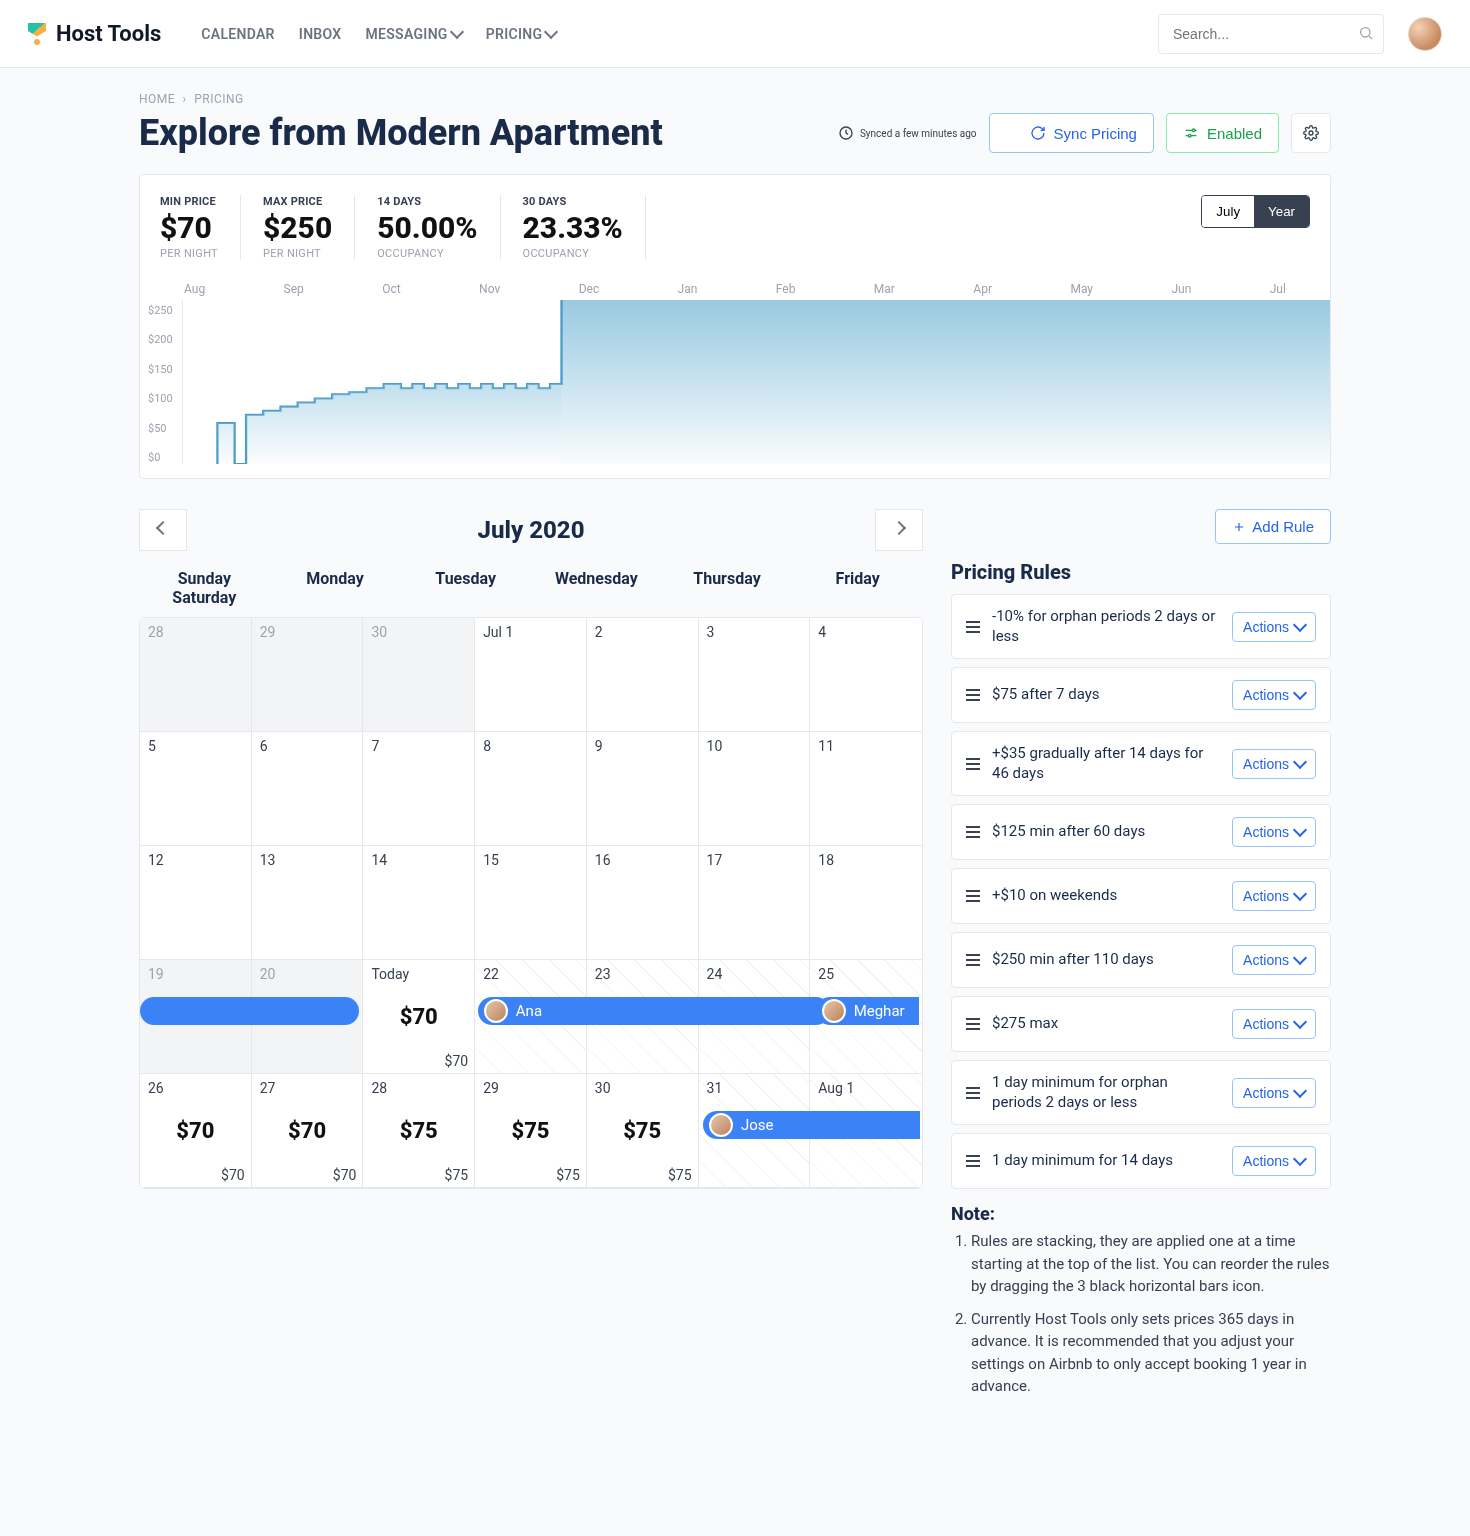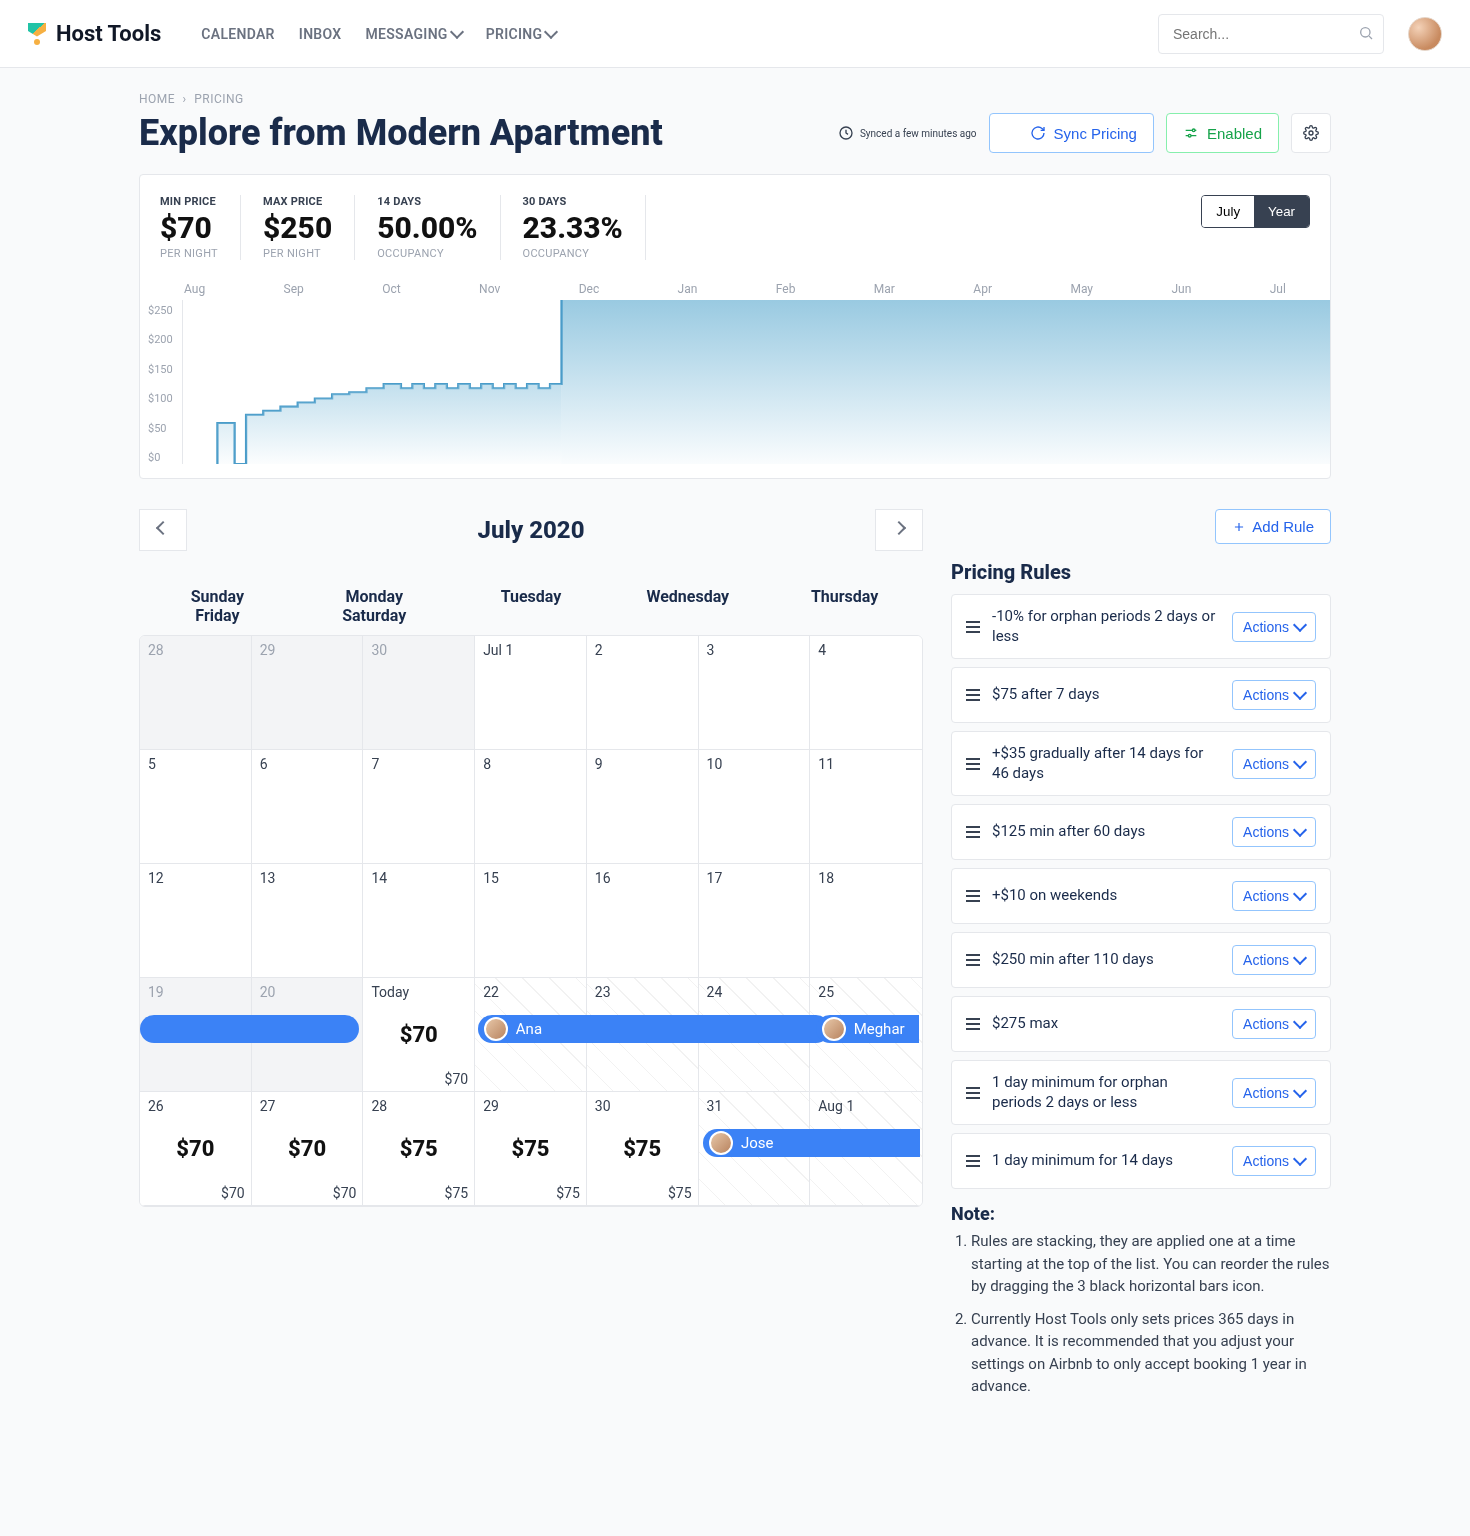--- a/index.html
+++ b/index.html
@@ -103,21 +103,21 @@
   }
   .plot svg { width:100%; height:100%; display:block;}
 
   
   .main-grid { display:grid; grid-template-columns: 1fr 380px; gap: 28px; margin-top: 30px; align-items:start;}
 
   
   .cal-head { display:flex; align-items:center; gap:12px; }
   .nav-sq { width:48px; height:42px; border:1px solid var(--border); background:#fff; display:flex; align-items:center; justify-content:center; color:#6b7280; cursor:pointer;}
   .cal-head h2 { flex:1; text-align:center; margin:0; font-size:24px; font-weight:800; color:#1a2b4a;}
-  .dow-row { display:grid; grid-template-columns:repeat(5,1fr); margin-top:36px; text-align:center; font-size:16px; font-weight:700; color:#1a2b4a;}
+  .dow-row { display:grid; grid-template-columns:repeat(6,1fr); margin-top:18px; text-align:center; font-size:16px; font-weight:700; color:#1a2b4a;}
   .cal-grid { display:grid; grid-template-columns:repeat(7,1fr); border:1px solid var(--border); border-radius:6px; margin-top:10px; overflow:hidden; background:#fff; position:relative;}
   .day {
     position:relative; height:114px; border-right:1px solid var(--border);
     border-bottom:1px solid var(--border); padding:6px 8px; background:#fff;
     font-size:14px; color:#374151;
   }
   .day:nth-child(7n) { border-right:none; }
   .day.out { background:#f3f4f6; color:#9ca3af;}
   .day .num { font-size:14px;}
   .day .p1 { position:absolute; left:0; right:0; text-align:center; top:44px; font-size:22px; font-weight:800; color:#111;}

